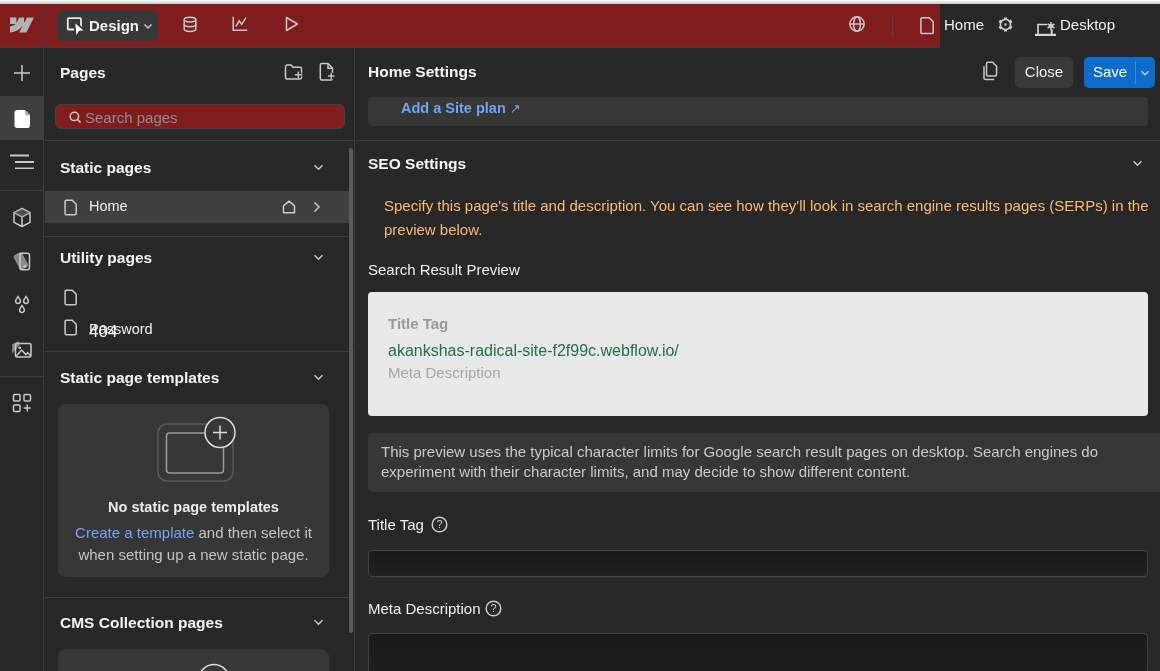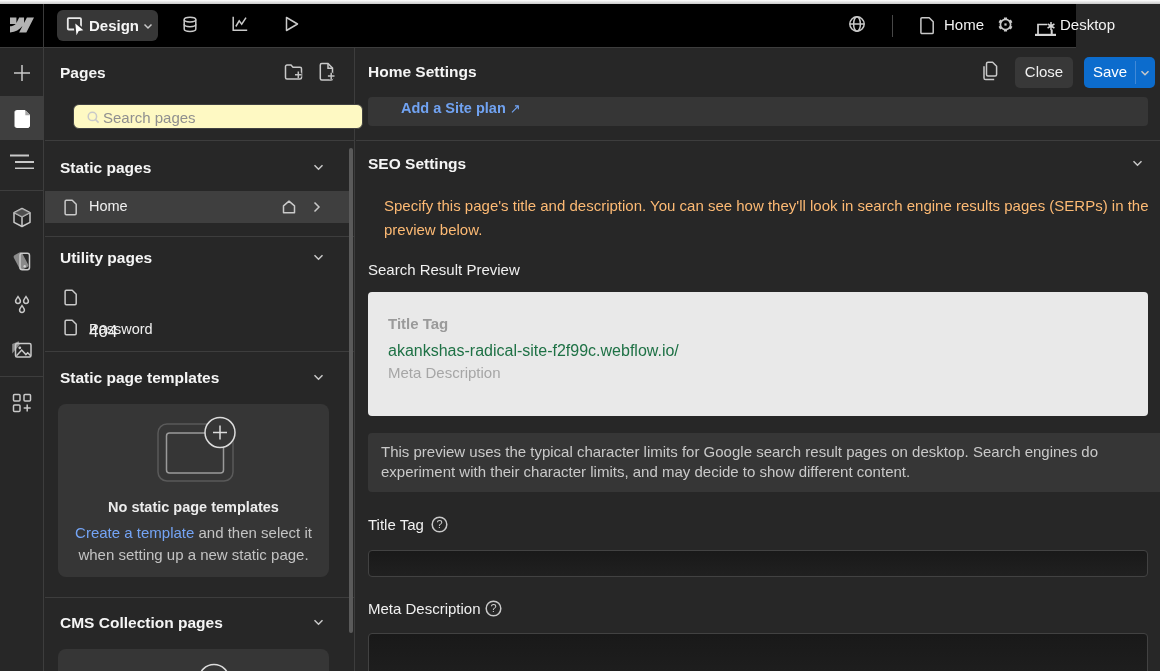--- a/index.html
+++ b/index.html
@@ -8,21 +8,21 @@
   .abs { position:absolute; }
   svg { display:block; }
   .ic { stroke:#c9c9c9; fill:none; stroke-width:1.5; }
 </style>
 </head>
 <body>
 <div class="abs" style="left:0;top:0;width:1160px;height:671px;background:#272727;">
 
   <div class="abs" style="left:0;top:0;width:1160px;height:4px;background:linear-gradient(#ffffff,#c8c8c8);"></div>
 
-  <div class="abs" id="topbar" style="left:0;top:4px;width:1076px;height:44px;background:#000000;border-bottom:1px solid #3d3d3d;">
+  <div class="abs" id="topbar" style="left:0;top:4px;width:940px;height:44px;background:#7f1d1d;border-bottom:1px solid #3d3d3d;">
 
     <div class="abs" style="left:0;top:0;width:44px;height:44px;border-right:1px solid #3a3a3a;">
       <svg class="abs" style="left:10px;top:13px;" width="24" height="16" viewBox="0 0 40 25">
         <path fill="#b3b3b3" d="M40 0L27.24 24.95H15.25L20.59 14.61h-.24C15.94 20.34 9.37 24.1 0 24.95V14.76s5.99-.35 9.52-4.06H0V0h10.7v8.8h.24L15.31 0h8.09v8.74h.24L28.18 0H40Z"></path>
       </svg>
     </div>
 
     <div class="abs" style="left:57px;top:6px;width:101px;height:31px;background:#373737;border-radius:6px;">
       <svg class="abs" style="left:9px;top:6px;" width="20" height="20" viewBox="0 0 20 20">
         <rect x="1.8" y="2.2" width="13.2" height="11.3" rx="1" fill="none" stroke="#e8e8e8" stroke-width="1.8"></rect>
@@ -148,21 +148,21 @@
       <path d="M14.3 8.5v6.5M11 11.8h6.5" stroke="#c3c3c3" stroke-width="1.5"></path>
     </svg>
 
     <svg class="abs" style="left:274px;top:14px;" width="18" height="20" viewBox="0 0 18 20">
       <path class="ic" stroke="#c3c3c3" d="M2.8 1.5h6.2l4.5 4.5v10.5c0 .8-.7 1.5-1.5 1.5H2.8c-.8 0-1.5-.7-1.5-1.5v-13.5c0-.8.7-1.5 1.5-1.5z"></path>
       <path class="ic" stroke="#c3c3c3" d="M9 1.8v4.4h4.4" stroke-width="1.3"></path>
       <path d="M12.2 10.8v6.5M8.9 14h6.6" stroke="#272727" stroke-width="4"></path>
       <path d="M12.2 10.8v6.5M8.9 14h6.6" stroke="#c3c3c3" stroke-width="1.5"></path>
     </svg>
 
-    <div class="abs" style="left:28px;top:56px;width:290px;height:25px;background:#fef9c3;border:1px solid #414141;border-radius:6px;">
+    <div class="abs" style="left:10px;top:56px;width:290px;height:25px;background:#7f1d1d;border:1px solid #414141;border-radius:6px;">
       <svg class="abs" style="left:13px;top:6px;" width="13" height="13" viewBox="0 0 13 13">
         <circle class="ic" stroke="#8a8a8a" stroke-width="1.3" cx="5.4" cy="5.4" r="4.2"></circle>
         <path class="ic" stroke="#8a8a8a" stroke-width="1.3" d="M8.6 8.6l3 3"></path>
       </svg>
       <div class="abs" style="left:29px;top:4px;font-size:15px;color:#8f8f8f;">Search pages</div>
     </div>
     <div class="abs" style="left:0;top:92px;width:310px;height:1px;background:#3d3d3d;"></div>
 
     <div class="abs" style="left:15px;top:111px;font-size:15.5px;font-weight:bold;color:#f5f5f5;">Static pages</div>
     <svg class="abs" style="left:268px;top:116px;" width="11" height="7" viewBox="0 0 11 7">

